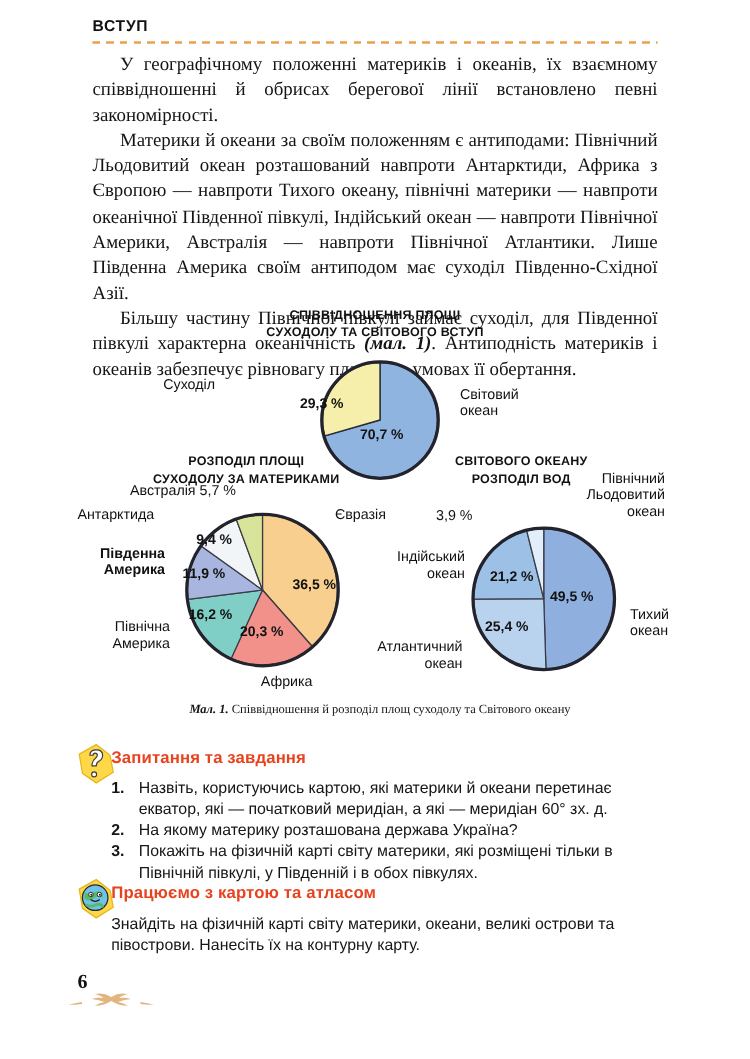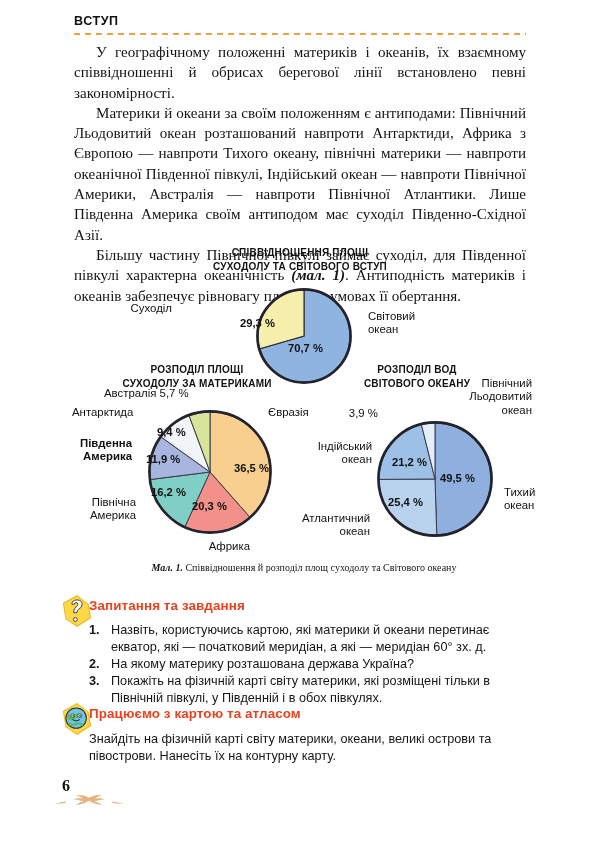--- a/index.html
+++ b/index.html
@@ -265,35 +265,35 @@
         </g>
       </svg>
       <div class="slice-label" style="left:94px; top:60px;">36,5 %</div>
       <div class="slice-label" style="left:52px; top:98px;">20,3 %</div>
       <div class="slice-label" style="left:11px; top:84px;">16,2 %</div>
       <div class="slice-label" style="left:6px; top:51px;">11,9 %</div>
       <div class="slice-label" style="left:17px; top:24px;">9,4 %</div>
     </div>
 
     <div class="cat-label" style="left:44px; top:141px;">Австралія 5,7 %</div>
-    <div class="cat-label" style="left:12px; top:160px;">Антарктида</div>
+    <div class="cat-label" style="left:2px; top:160px;">Антарктида</div>
     <div class="cat-label r" style="left:0px; top:191px; width:72px;font-weight:bold;">
       <div>Південна</div>
       <div>Америка</div>
     </div>
     <div class="cat-label r" style="left:0px; top:250px; width:76px;">
       <div>Північна</div>
       <div>Америка</div>
     </div>
     <div class="cat-label c" style="left:110px; top:294px; width:80px;">Африка</div>
     <div class="cat-label" style="left:208px; top:160px;">Євразія</div>
 
     <div class="chart-title" style="position:absolute; left:262px; top:117px; width:190px;">
+      <div>СВІТОВОГО ОКЕАНУ</div>
       <div>РОЗПОДІЛ ВОД</div>
-      <div>СВІТОВОГО ОКЕАНУ</div>
     </div>
 
     <div class="pie-wrap" style="left:310px; top:168px; width:130px; height:130px;">
       <svg class="pie-svg" width="130" height="130" viewBox="0 0 130 130">
         <g transform="translate(65,65)">
 
           <path d="M 0 0 L 0 -56 A 56 56 0 0 1 1.76 55.97 Z" fill="#8fb0de" stroke="#3a3a46" stroke-width="1"></path>
 
           <path d="M 0 0 L 1.76 55.97 A 56 56 0 0 1 -55.99 0.39 Z" fill="#b9d2ee" stroke="#3a3a46" stroke-width="1"></path>
 

